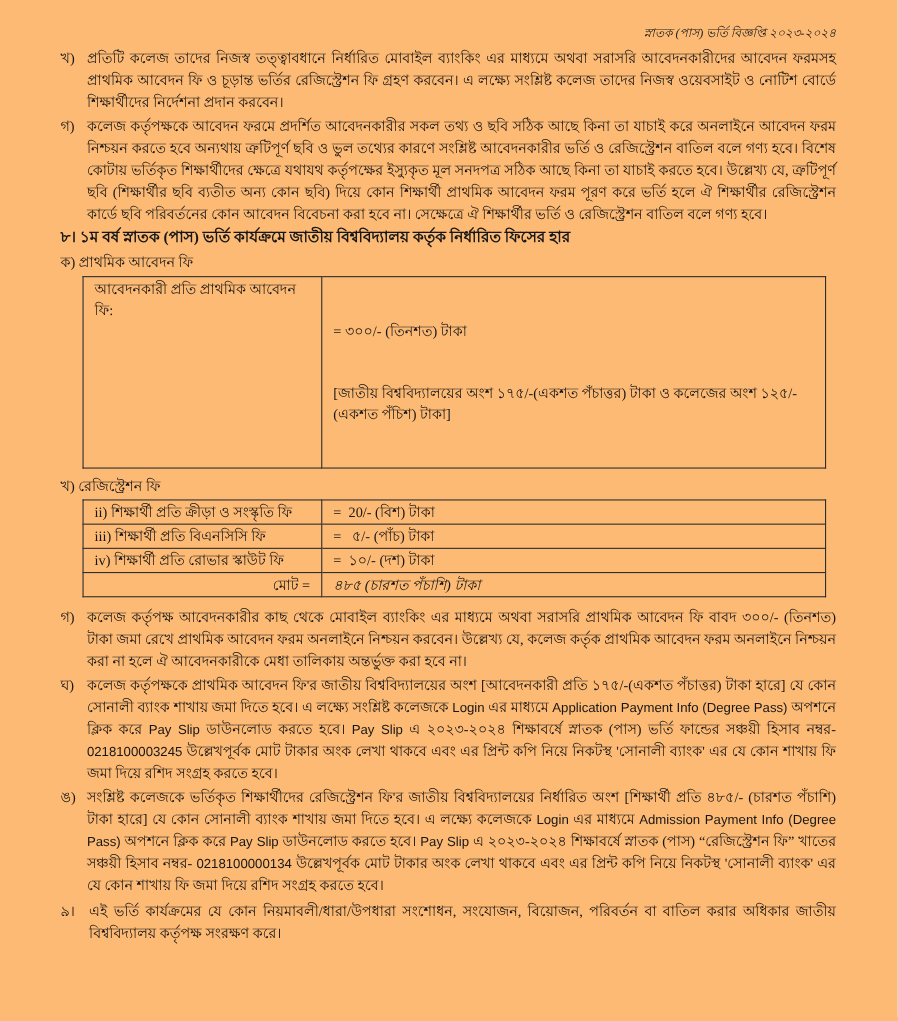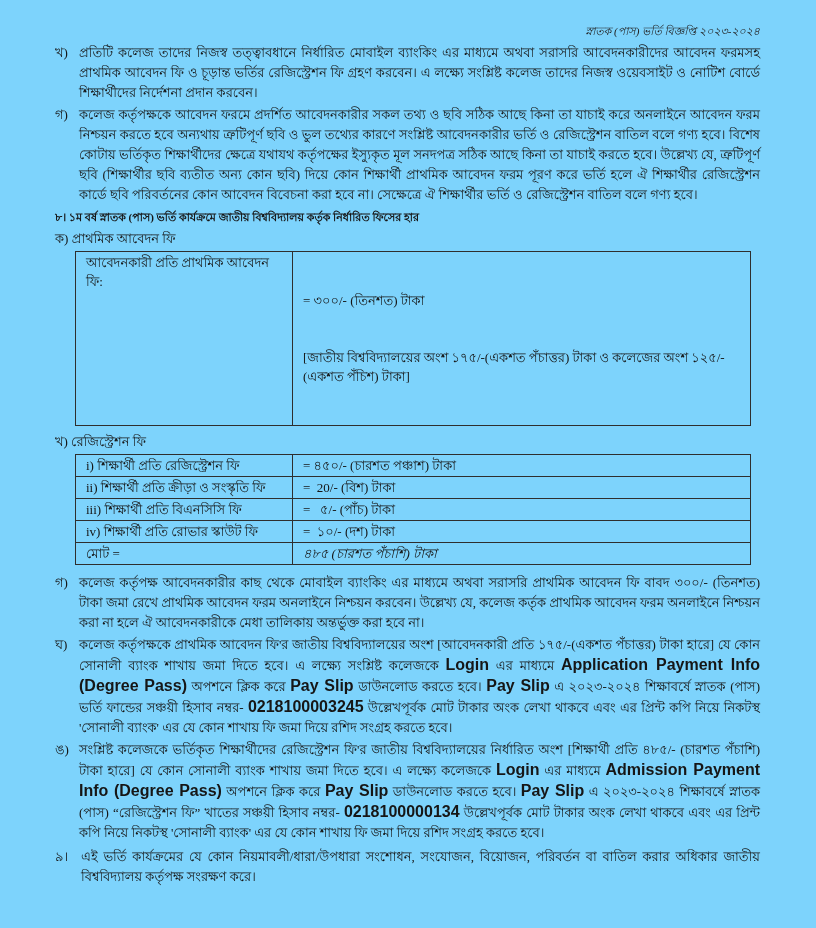--- a/index.html
+++ b/index.html
@@ -1,20 +1,20 @@
 <!DOCTYPE html>
 <html><head>
 <meta charset="utf-8">
 <style>
   html,body{margin:0;padding:0;background:#e8e8e8;}
   .page{
     position:relative;
     width:816px;height:928px;
     margin:0 auto;
-    background:#7dd3fc;
+    background:#fdba74;
     box-sizing:border-box;
     padding:24px 56px 8px 55px;
     overflow:hidden;
     color:#161616;
     font-family:"Liberation Serif","DejaVu Serif",serif;
     font-size:13px;
     line-height:20px;
   }
   .hdr-right{
     text-align:right;
@@ -23,43 +23,43 @@
     line-height:15px;
     margin-bottom:4px;
     color:#222;
   }
   .para{display:flex;text-align:justify;margin:0 0 2px 0;}
   .para-label{flex:0 0 24px;}
   .para-label.wide{flex:0 0 26px;}
   .para-body{flex:1;}
   .latin-bold{
     font-family:"Liberation Sans","DejaVu Sans",sans-serif;
-    font-weight:bold;
-    font-size:16px;
+    font-weight:normal;
+    font-size:12px;
   }
   .h8{
     font-weight:bold;
-    font-size:11px;
+    font-size:14px;
     margin:2px 0 2px 0;
   }
   .sub{margin:2px 0 2px 0;}
   table.fee{
     border-collapse:collapse;
     width:676px;
     margin:2px 0 6px 20px;
     line-height:19px;
   }
   table.fee td{
     border:1.5px solid #2e2e2e;
     padding:1px 10px;
     vertical-align:top;
     white-space:pre-wrap;
   }
   table.fee td.c1{width:196px;}
-  td.cell-total{text-align:left;padding-top:6px;padding-bottom:6px;}
+  td.cell-total{text-align:right;padding-top:6px;padding-bottom:6px;}
   td.cell-total-val{padding-top:6px;padding-bottom:6px;font-style:italic;}
 </style>
 </head>
 <body>
 
 <div class="page">
 
   <div class="hdr-right">স্নাতক (পাস) ভর্তি বিজ্ঞপ্তি ২০২৩-২০২৪</div>
 
 
@@ -91,24 +91,20 @@
 
   <div class="sub">খ) রেজিস্ট্রেশন ফি</div>
 
   <table class="fee">
     <colgroup>
         <col style="width:196px">
         <col>
       </colgroup>
     <tbody>
         <tr>
-          <td class="c1">i) শিক্ষার্থী প্রতি রেজিস্ট্রেশন ফি</td>
-          <td>= ৪৫০/- (চারশত পঞ্চাশ) টাকা</td>
-        </tr>
-        <tr>
           <td class="c1">ii) শিক্ষার্থী প্রতি ক্রীড়া ও সংস্কৃতি ফি</td>
           <td>=  20/- (বিশ) টাকা</td>
         </tr>
         <tr>
           <td class="c1">iii) শিক্ষার্থী প্রতি বিএনসিসি ফি</td>
           <td>=   ৫/- (পাঁচ) টাকা</td>
         </tr>
         <tr>
           <td class="c1">iv) শিক্ষার্থী প্রতি রোভার স্কাউট ফি</td>
           <td>=  ১০/- (দশ) টাকা</td>

